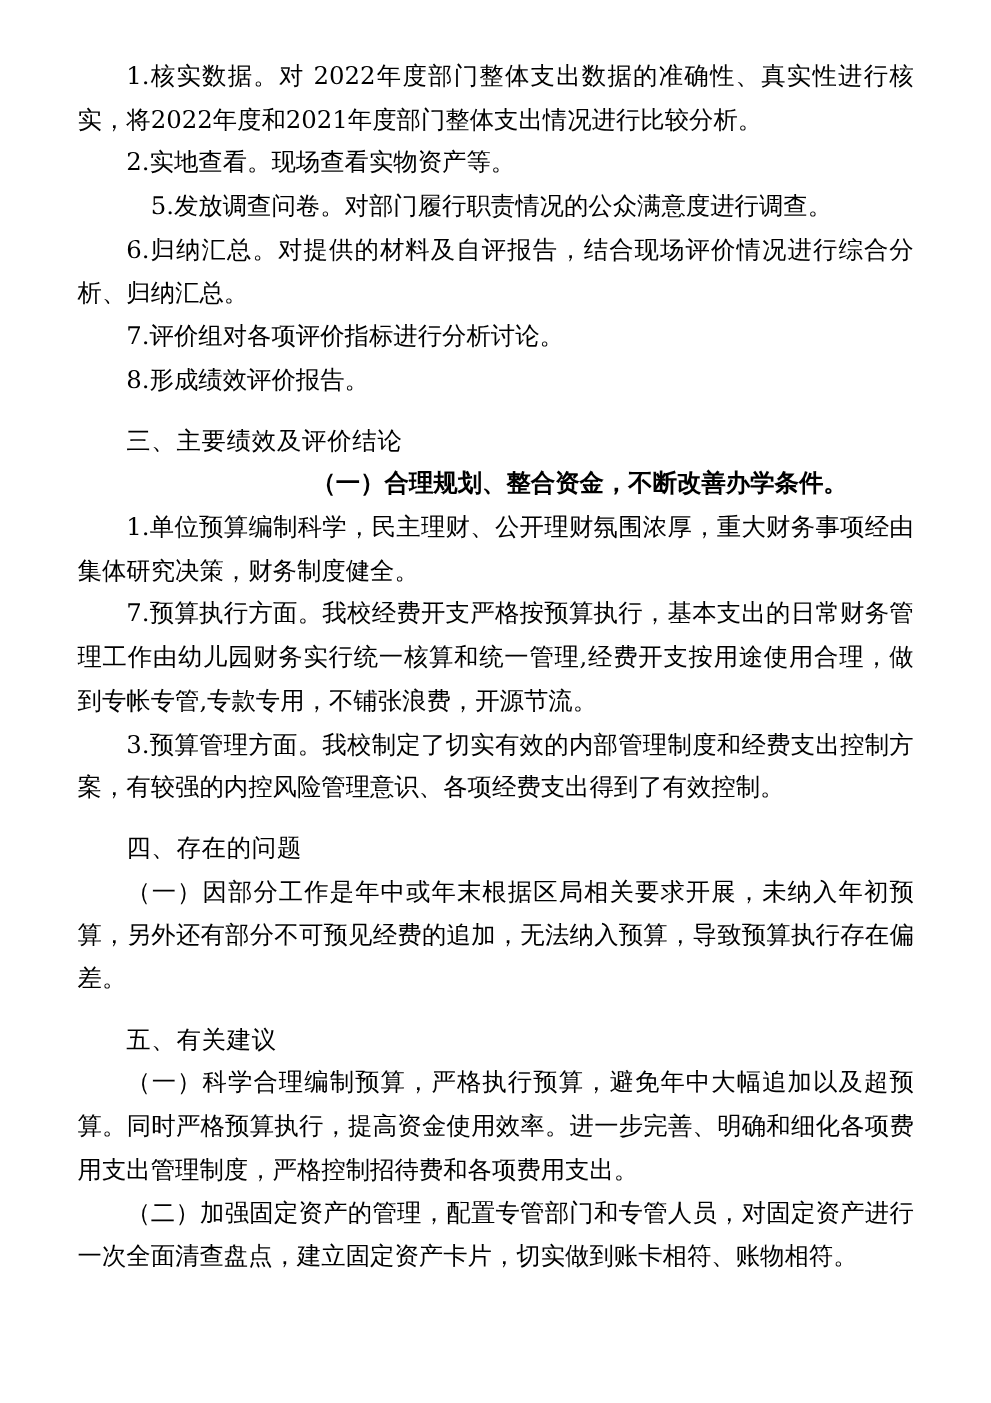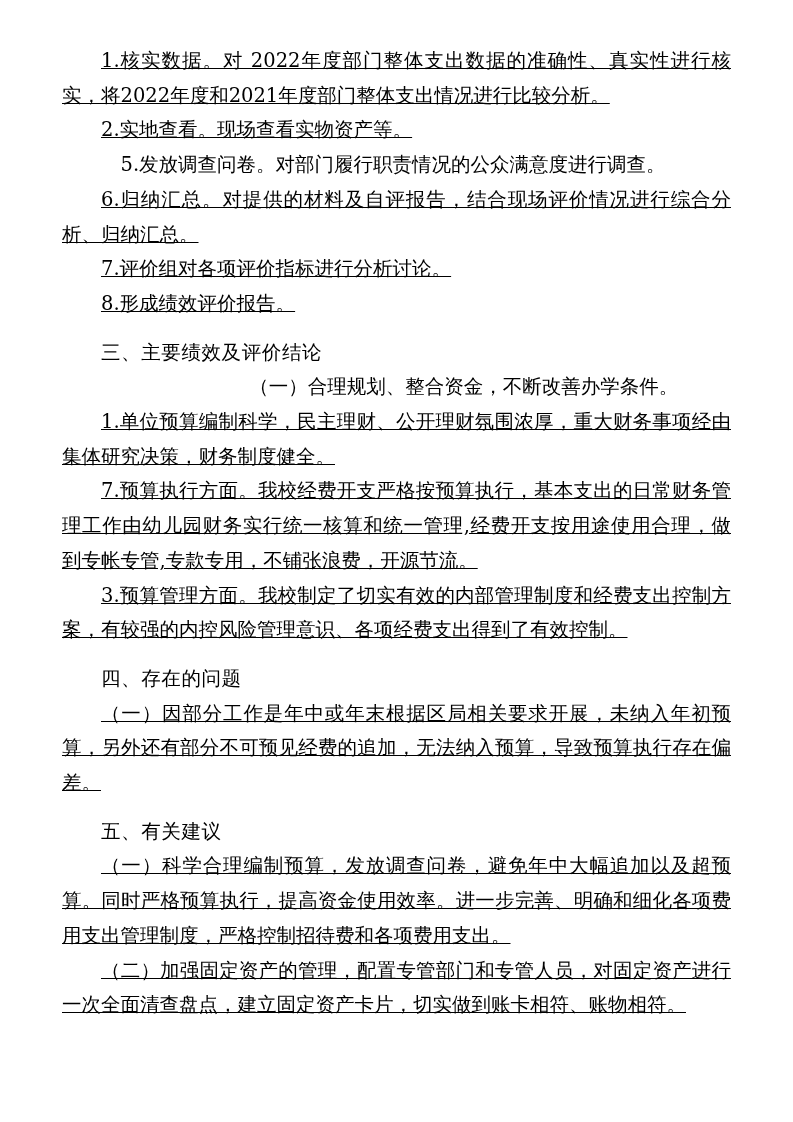--- a/index.html
+++ b/index.html
@@ -28,27 +28,27 @@
     text-align: justify;
     text-justify: inter-ideograph;
   }
   .para {
     margin: 0;
     white-space: pre-wrap;
     word-break: break-all;
   }
   .indent-2 {
     text-indent: 2em;
-    text-decoration: underline;
   }
   .indent-3 {
     text-indent: 3em;
   }
   .center-ish {
     text-indent: 9.6em;
+    font-weight: bold;
   }
   .heading {
     text-indent: 2em;
     letter-spacing: 0.6px;
     margin-top: 14px;
   }
 </style>
 </head>
 <body>
 
@@ -61,16 +61,16 @@
     <p class="para indent-2">7.评价组对各项评价指标进行分析讨论。</p>
     <p class="para indent-2">8.形成绩效评价报告。</p>
     <p class="para heading">三、主要绩效及评价结论</p>
     <p class="para center-ish">（一）合理规划、整合资金，不断改善办学条件。</p>
     <p class="para indent-2">1.单位预算编制科学，民主理财、公开理财氛围浓厚，重大财务事项经由集体研究决策，财务制度健全。</p>
     <p class="para indent-2">7.预算执行方面。我校经费开支严格按预算执行，基本支出的日常财务管理工作由幼儿园财务实行统一核算和统一管理,经费开支按用途使用合理，做到专帐专管,专款专用，不铺张浪费，开源节流。</p>
     <p class="para indent-2">3.预算管理方面。我校制定了切实有效的内部管理制度和经费支出控制方案，有较强的内控风险管理意识、各项经费支出得到了有效控制。</p>
     <p class="para heading">四、存在的问题</p>
     <p class="para indent-2">（一）因部分工作是年中或年末根据区局相关要求开展，未纳入年初预算，另外还有部分不可预见经费的追加，无法纳入预算，导致预算执行存在偏差。</p>
     <p class="para heading">五、有关建议</p>
-    <p class="para indent-2">（一）科学合理编制预算，发放调查问卷，避免年中大幅追加以及超预算。同时严格预算执行，提高资金使用效率。进一步完善、明确和细化各项费用支出管理制度，严格控制招待费和各项费用支出。</p>
+    <p class="para indent-2">（一）科学合理编制预算，严格执行预算，避免年中大幅追加以及超预算。同时严格预算执行，提高资金使用效率。进一步完善、明确和细化各项费用支出管理制度，严格控制招待费和各项费用支出。</p>
     <p class="para indent-2">（二）加强固定资产的管理，配置专管部门和专管人员，对固定资产进行一次全面清查盘点，建立固定资产卡片，切实做到账卡相符、账物相符。</p>
   </div>
 </div>
 
 </body></html>

